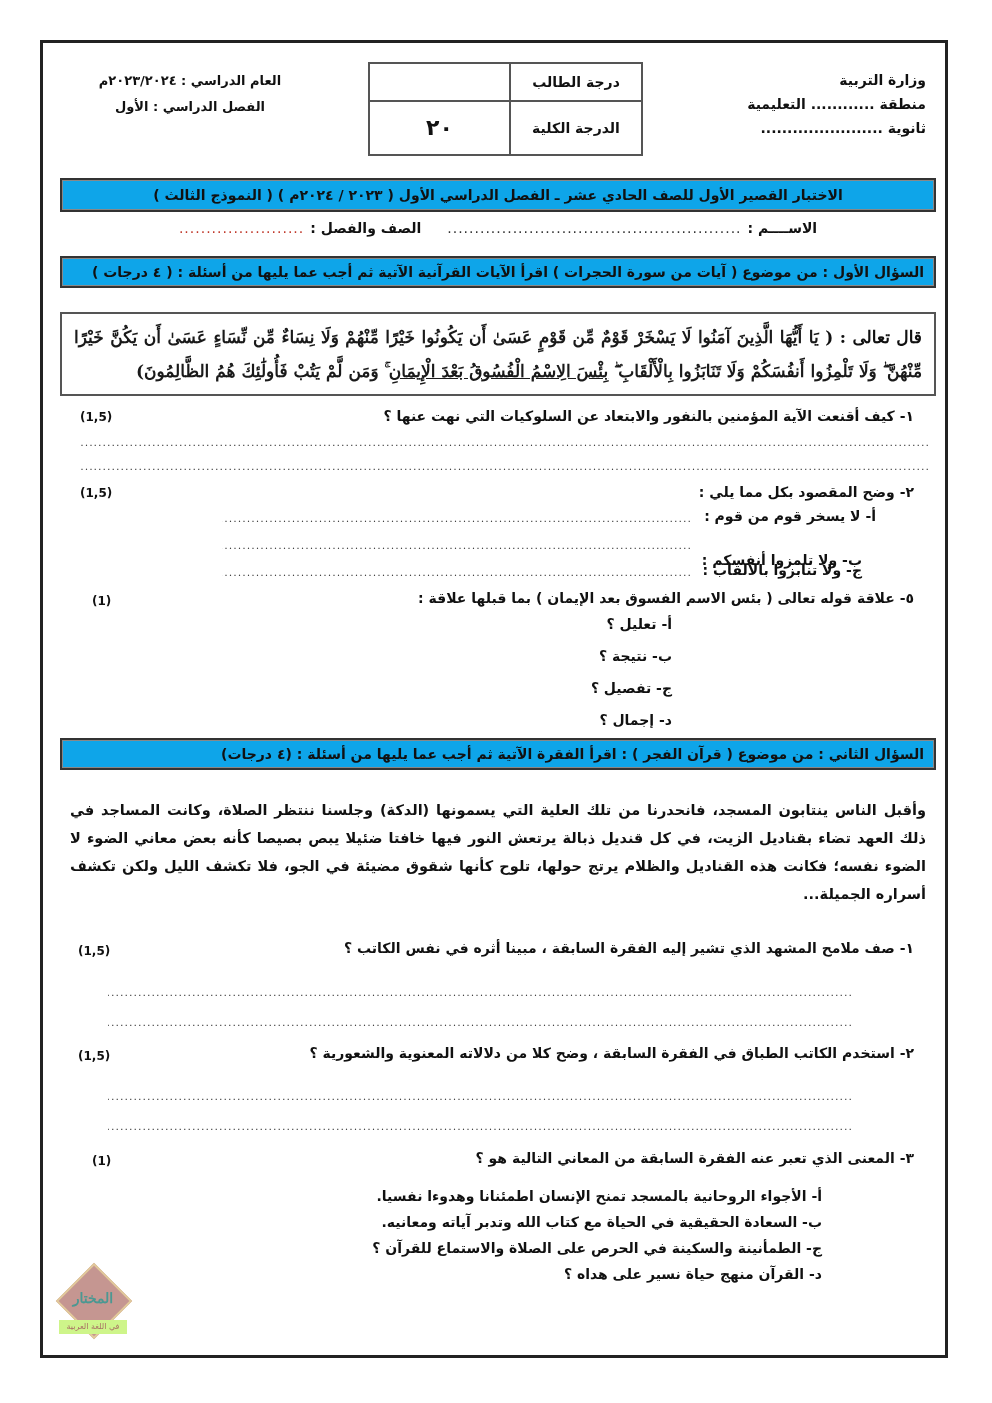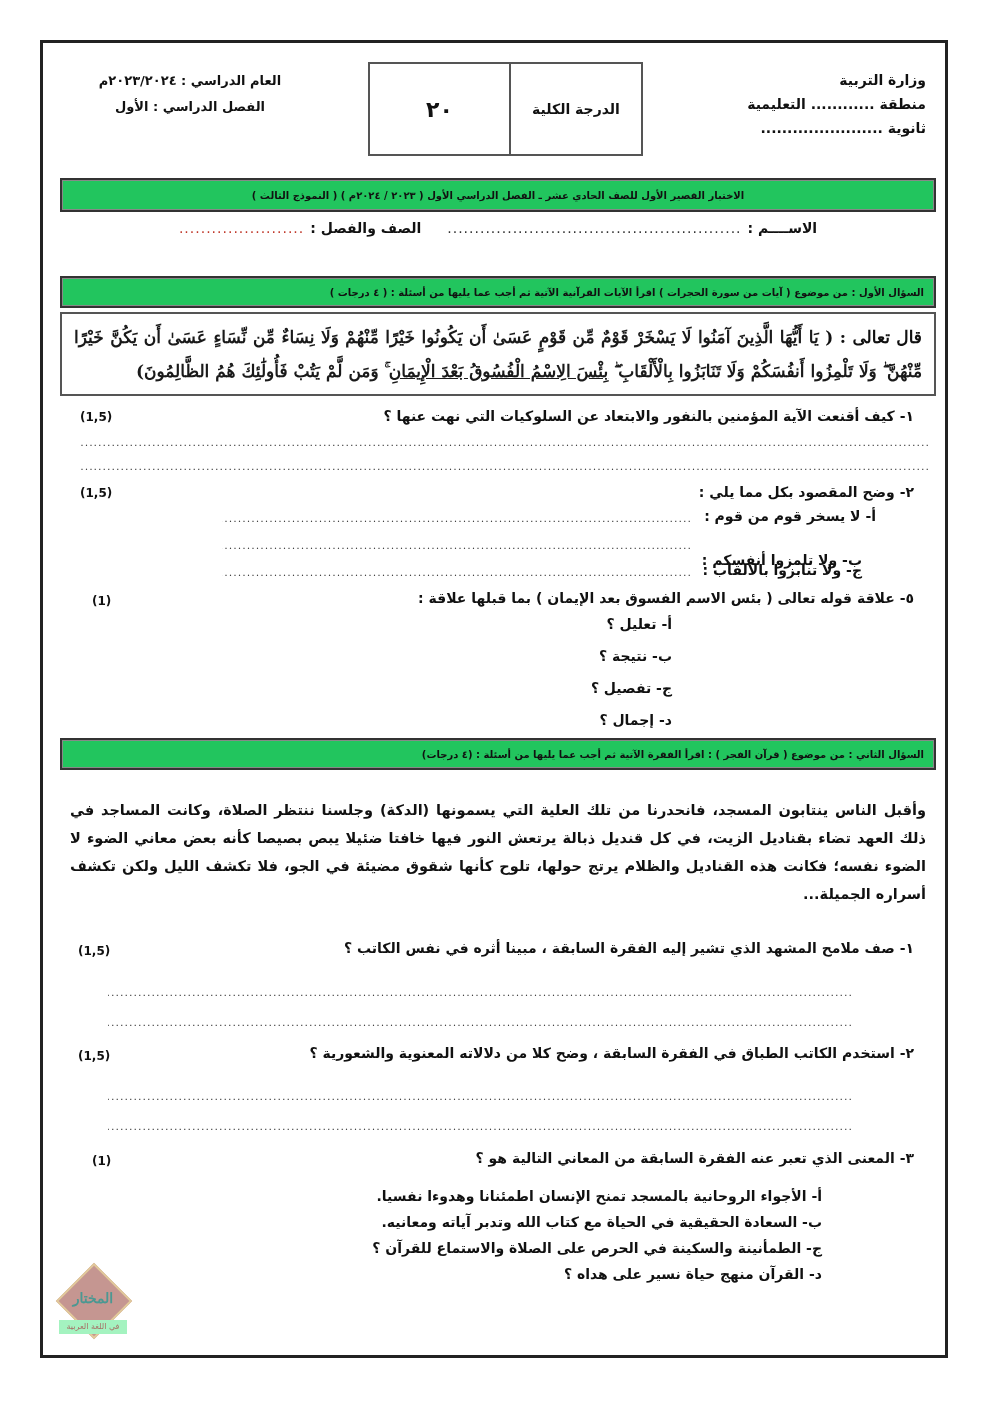--- a/index.html
+++ b/index.html
@@ -9,22 +9,22 @@
       border: 3px solid #222; box-sizing: border-box; }
     .abs { position: absolute; }
     
     .hdr-right { right: 66px; top: 68px; width: 220px; font-weight: bold; font-size: 14px; line-height: 24px; text-align: right; }
     .hdr-left { left: 80px; top: 68px; width: 220px; font-weight: bold; font-size: 13px; line-height: 26px; text-align: center; }
     table.grade { position: absolute; left: 368px; top: 62px; width: 275px; height: 94px;
       border-collapse: collapse; border: 2px solid #444; }
     table.grade td { border: 2px solid #555; text-align: center; font-weight: bold; }
     table.grade td.lbl { width: 128px; font-size: 14px; }
     table.grade td.val { font-size: 22px; }
-    .banner { position: absolute; left: 60px; width: 876px; background: #22c55e; border: 2px solid #333;
-      box-shadow: 0 0 0 1px #888 inset; box-sizing: border-box; font-weight: bold; font-size: 10px;
+    .banner { position: absolute; left: 60px; width: 876px; background: #0ea5e9; border: 2px solid #333;
+      box-shadow: 0 0 0 1px #888 inset; box-sizing: border-box; font-weight: bold; font-size: 14px;
       display: flex; align-items: center; }
     .banner.center { justify-content: center; }
     .banner.right { justify-content: flex-start; padding-right: 10px; }
     .name-row { left: 60px; top: 214px; width: 876px; height: 28px; display: flex; justify-content: center;
       align-items: center; font-weight: bold; font-size: 14px; gap: 6px; }
     .dots { color: #333; letter-spacing: 1px; font-weight: normal; }
     .dots.red { color: #c0392b; }
     .quran-box { position: absolute; left: 60px; top: 312px; width: 876px; height: 84px;
       border: 2px solid #555; box-sizing: border-box; padding: 6px 12px; font-family: "DejaVu Serif", serif;
       font-size: 17px; line-height: 34px; text-align: justify; font-weight: bold; }
@@ -34,36 +34,40 @@
     .mark { position: absolute; font-size: 12px; font-weight: bold; direction: ltr; }
     .answer-line { position: absolute; color: #444; overflow: hidden; white-space: nowrap; font-size: 11px; letter-spacing: 1px; }
     .opt { position: absolute; font-weight: bold; font-size: 14px; }
     .para { position: absolute; left: 70px; top: 796px; width: 856px; font-weight: bold; font-size: 14.5px;
       line-height: 28px; text-align: justify; }
     .logo { position: absolute; left: 55px; top: 1270px; width: 76px; height: 76px; opacity: 0.75; }
     .logo .diamond { position: absolute; left: 12px; top: 4px; width: 50px; height: 50px; transform: rotate(45deg);
       background: #b2736d; border: 2px solid #d8b77a; }
     .logo .word { position: absolute; left: 0; top: 20px; width: 76px; text-align: center; color: #0f766e;
       font-size: 14px; font-family: "DejaVu Serif", serif; font-weight: bold; }
-    .logo .ribbon { position: absolute; left: 4px; top: 50px; width: 68px; height: 14px; background: #86efac;
+    .logo .ribbon { position: absolute; left: 4px; top: 50px; width: 68px; height: 14px; background: #bef264;
       color: #8a3b2f; font-size: 8px; text-align: center; line-height: 14px; }
   </style>
 </head>
 <body>
 
 <div class="page-frame"></div>
 
 <div class="abs hdr-right">
   <div>وزارة التربية</div>
   <div>منطقة ............ التعليمية</div>
   <div>ثانوية .......................</div>
 </div>
 
 <table class="grade">
   <tbody>
+      <tr>
+    <td class="lbl">درجة الطالب</td>
+    <td class="val"></td>
+  </tr>
   <tr>
     <td class="lbl">الدرجة الكلية</td>
     <td class="val">٢٠</td>
   </tr>
 </tbody>
   </table>
 
 <div class="abs hdr-left">
   <div>العام الدراسي : ٢٠٢٣/٢٠٢٤م</div>
   <div>الفصل الدراسي : الأول</div>
@@ -74,21 +78,21 @@
 </div>
 
 <div class="abs name-row">
   <span>الاســــم :</span>
   <span class="dots">......................................................</span>
   <span style="width:14px"></span>
   <span>الصف والفصل :</span>
   <span class="dots red">.......................</span>
 </div>
 
-<div class="banner right" style="top:256px; height:32px;margin-top:20px;">
+<div class="banner right" style="top:256px; height:32px;">
   <span>السؤال الأول : من موضوع ( آيات من سورة الحجرات ) اقرأ الآيات القرآنية الآتية ثم أجب عما يليها من أسئلة : ( ٤ درجات )</span>
 </div>
 
 <div class="quran-box">
   <span>قال تعالى : (</span>
   <span class="verse" style="color: rgb(26, 26, 26);">يَا أَيُّهَا الَّذِينَ آمَنُوا لَا يَسْخَرْ قَوْمٌ مِّن قَوْمٍ عَسَىٰ أَن يَكُونُوا خَيْرًا مِّنْهُمْ وَلَا نِسَاءٌ مِّن نِّسَاءٍ عَسَىٰ أَن يَكُنَّ خَيْرًا مِّنْهُنَّ ۖ وَلَا تَلْمِزُوا أَنفُسَكُمْ وَلَا تَنَابَزُوا بِالْأَلْقَابِ ۖ</span>
   <span class="verse underline" style="color: rgb(26, 26, 26);">بِئْسَ الِاسْمُ الْفُسُوقُ بَعْدَ الْإِيمَانِ</span>
   <span class="verse" style="color: rgb(26, 26, 26);">ۚ وَمَن لَّمْ يَتُبْ فَأُولَٰئِكَ هُمُ الظَّالِمُونَ)</span>
 </div>
 

